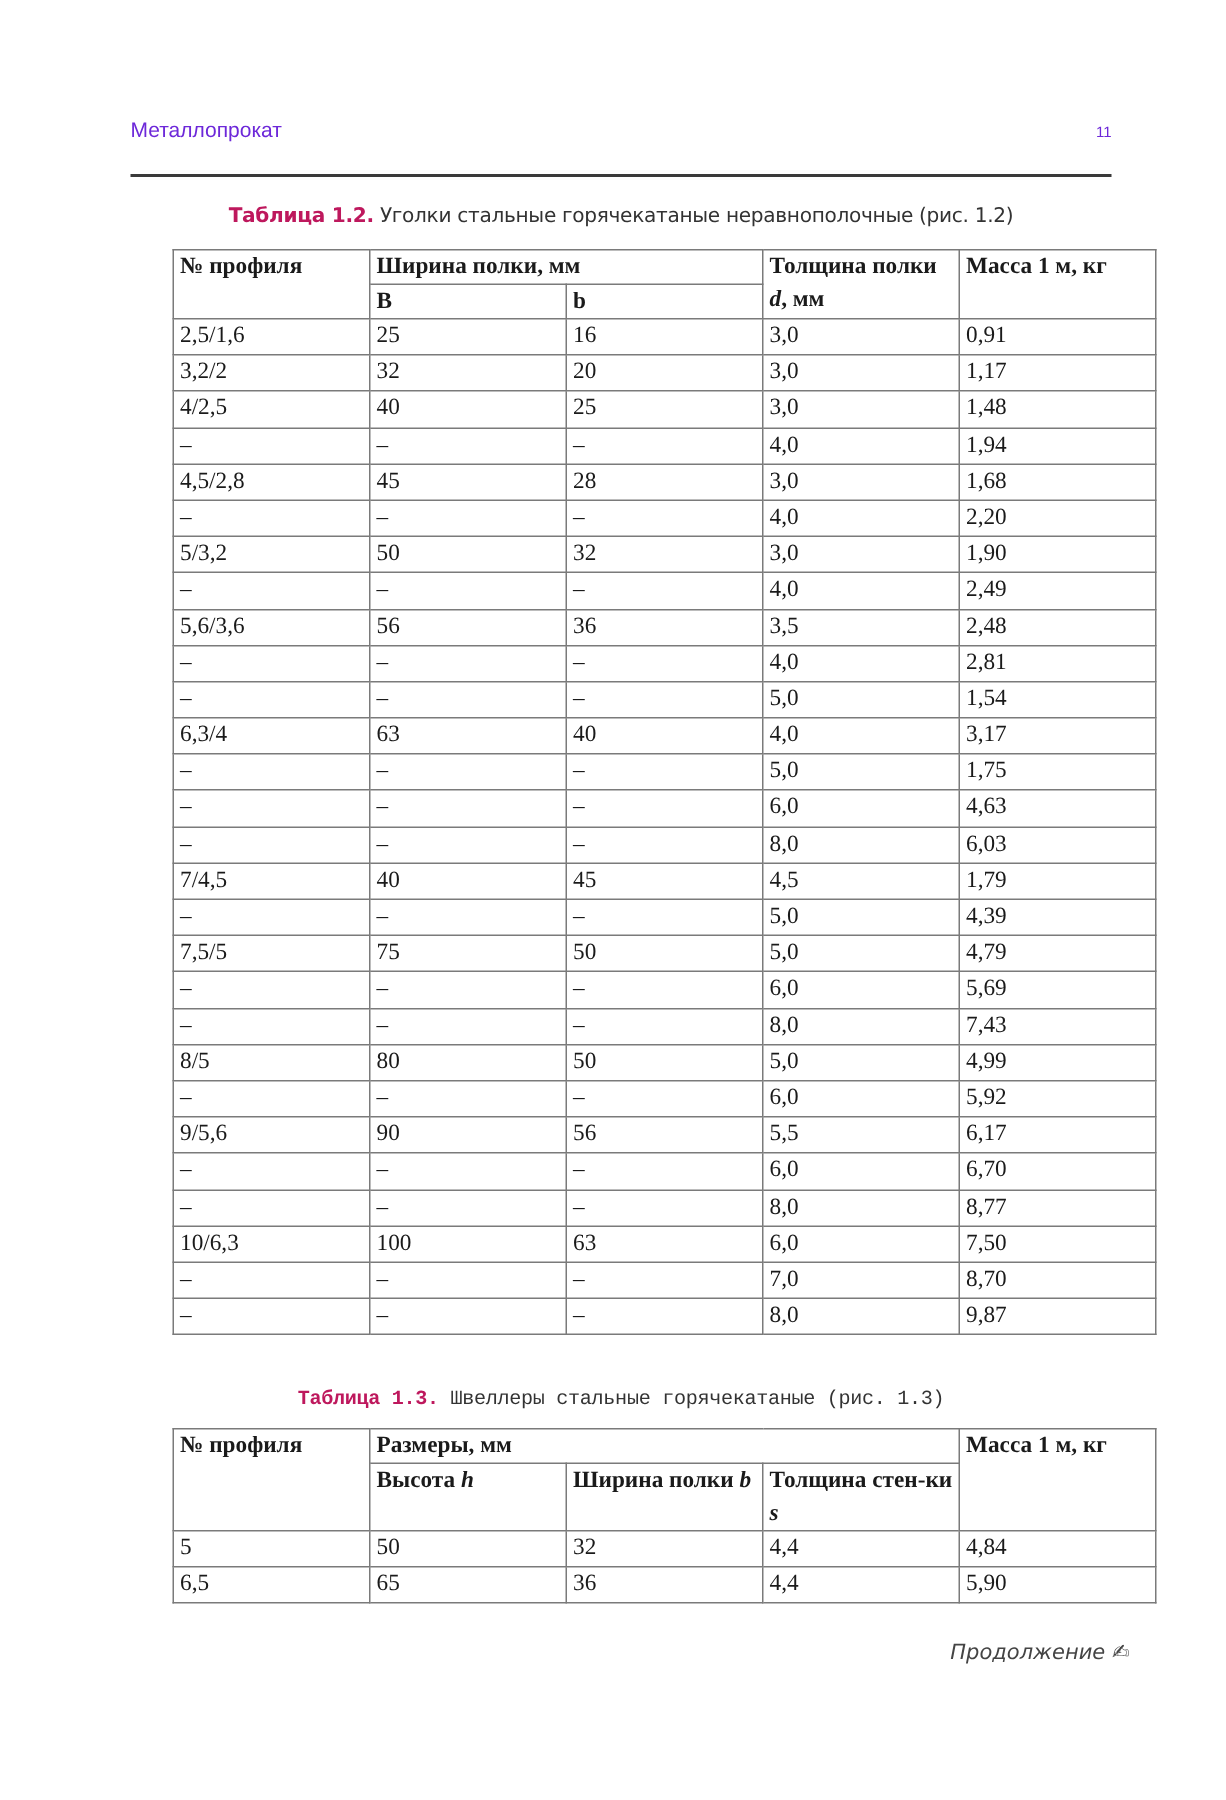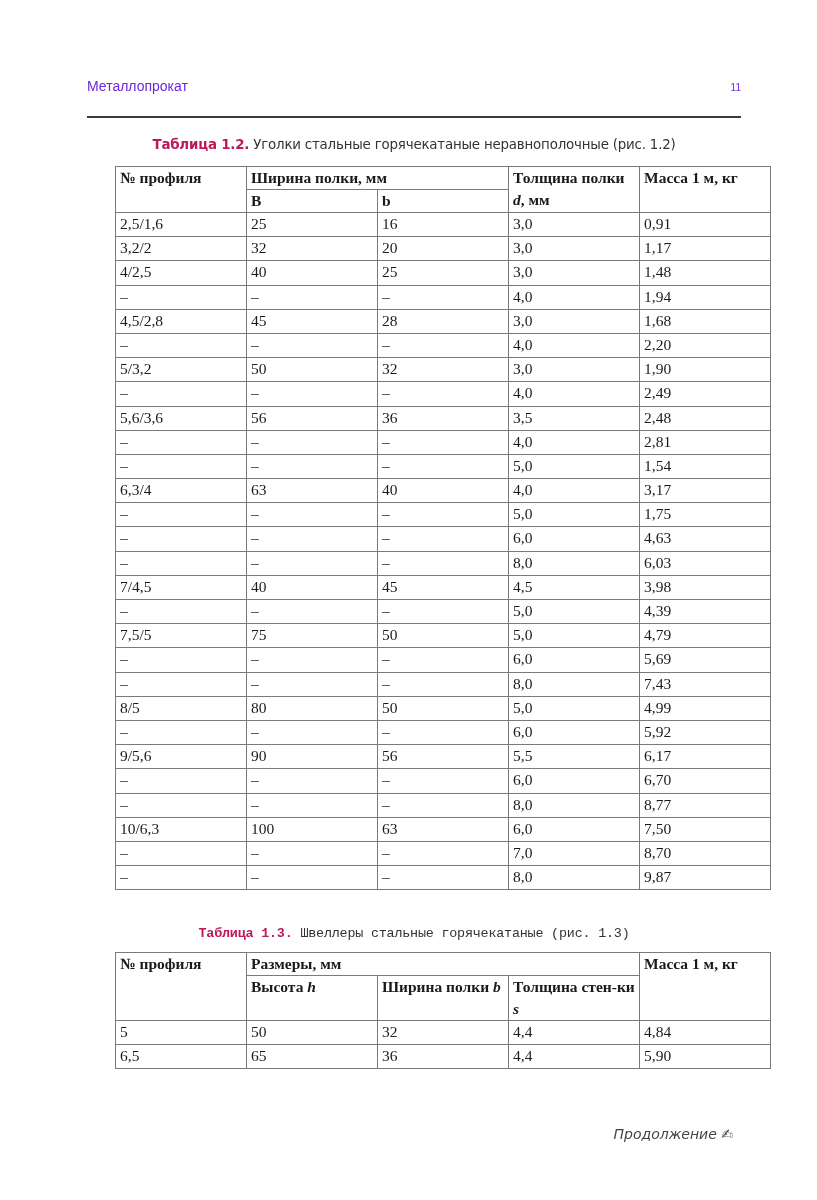--- a/index.html
+++ b/index.html
@@ -33,22 +33,22 @@
     overflow: hidden;
   }
   table.t th { font-weight: bold; }
   table.t th.wrap { white-space: normal; line-height: 22px; }
   table.t th .it { font-style: italic; }
   .t1 { top: 166px; }
   .t1 thead th { height: 22px; }
   .t2 { top: 952px; }
   .t2 thead th { height: 22px; }
   .continued {
-    position: absolute; right: 84px; top: 1094px;
-    font-family: "DejaVu Sans", sans-serif; font-style: italic; font-size: 14px; color: #444; margin-top: 32px;
+    position: absolute; right: 64px; top: 1094px;
+    font-family: "DejaVu Sans", sans-serif; font-style: italic; font-size: 14px; color: #444;
   }
 </style>
 </head>
 <body>
 
 <div class="running-head">
   <span>Металлопрокат</span>
   <span class="num">11</span>
 </div>
 
@@ -180,21 +180,21 @@
         <td>–</td>
         <td>–</td>
         <td>8,0</td>
         <td>6,03</td>
       </tr>
       <tr>
         <td>7/4,5</td>
         <td>40</td>
         <td>45</td>
         <td>4,5</td>
-        <td>3,98</td>
+        <td>1,79</td>
       </tr>
       <tr>
         <td>–</td>
         <td>–</td>
         <td>–</td>
         <td>5,0</td>
         <td>4,39</td>
       </tr>
       <tr>
         <td>7,5/5</td>

